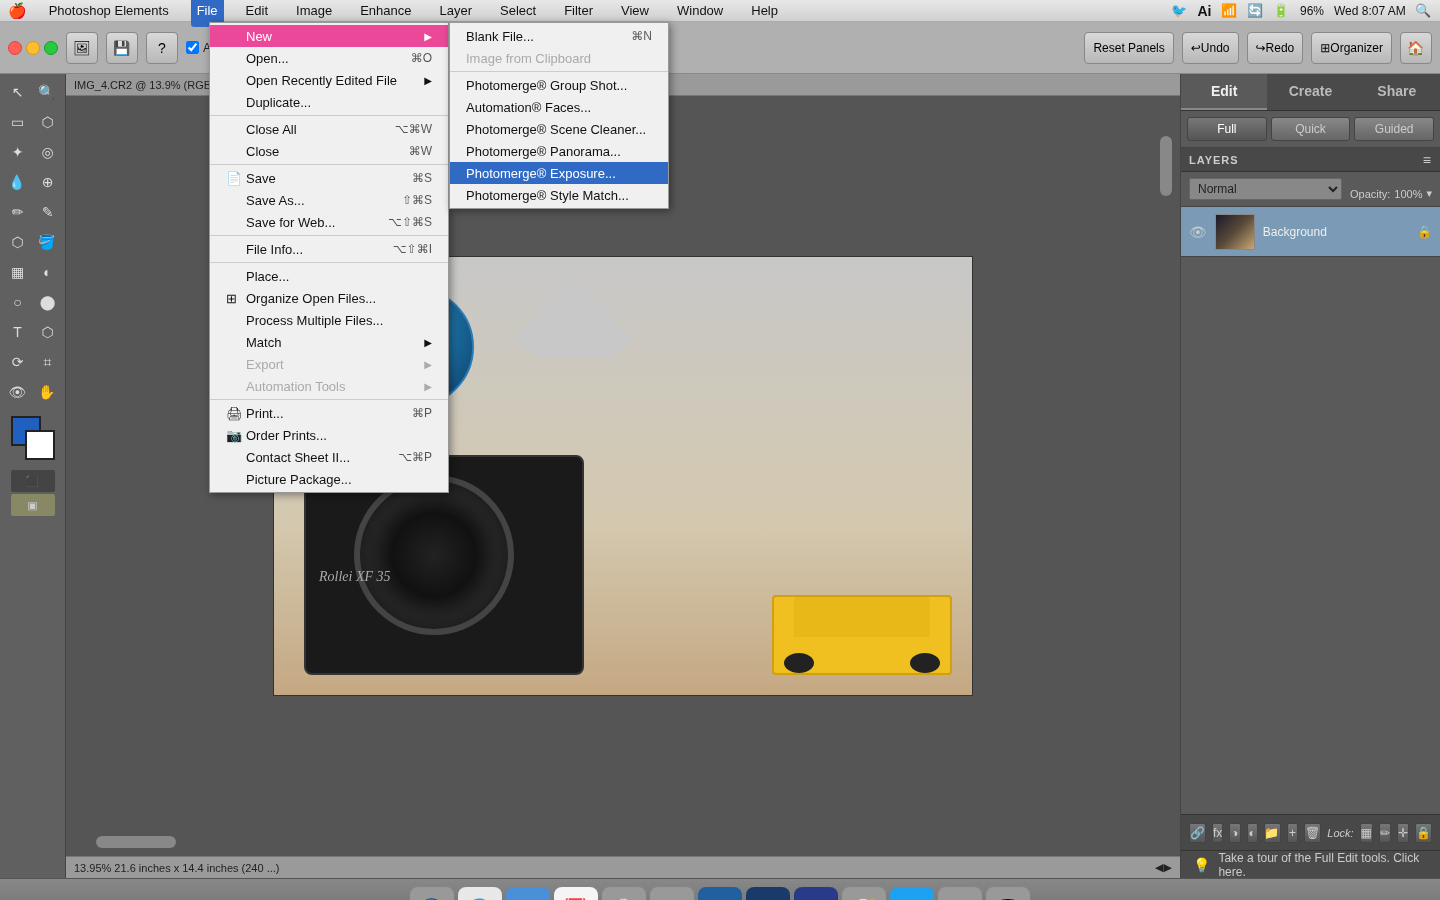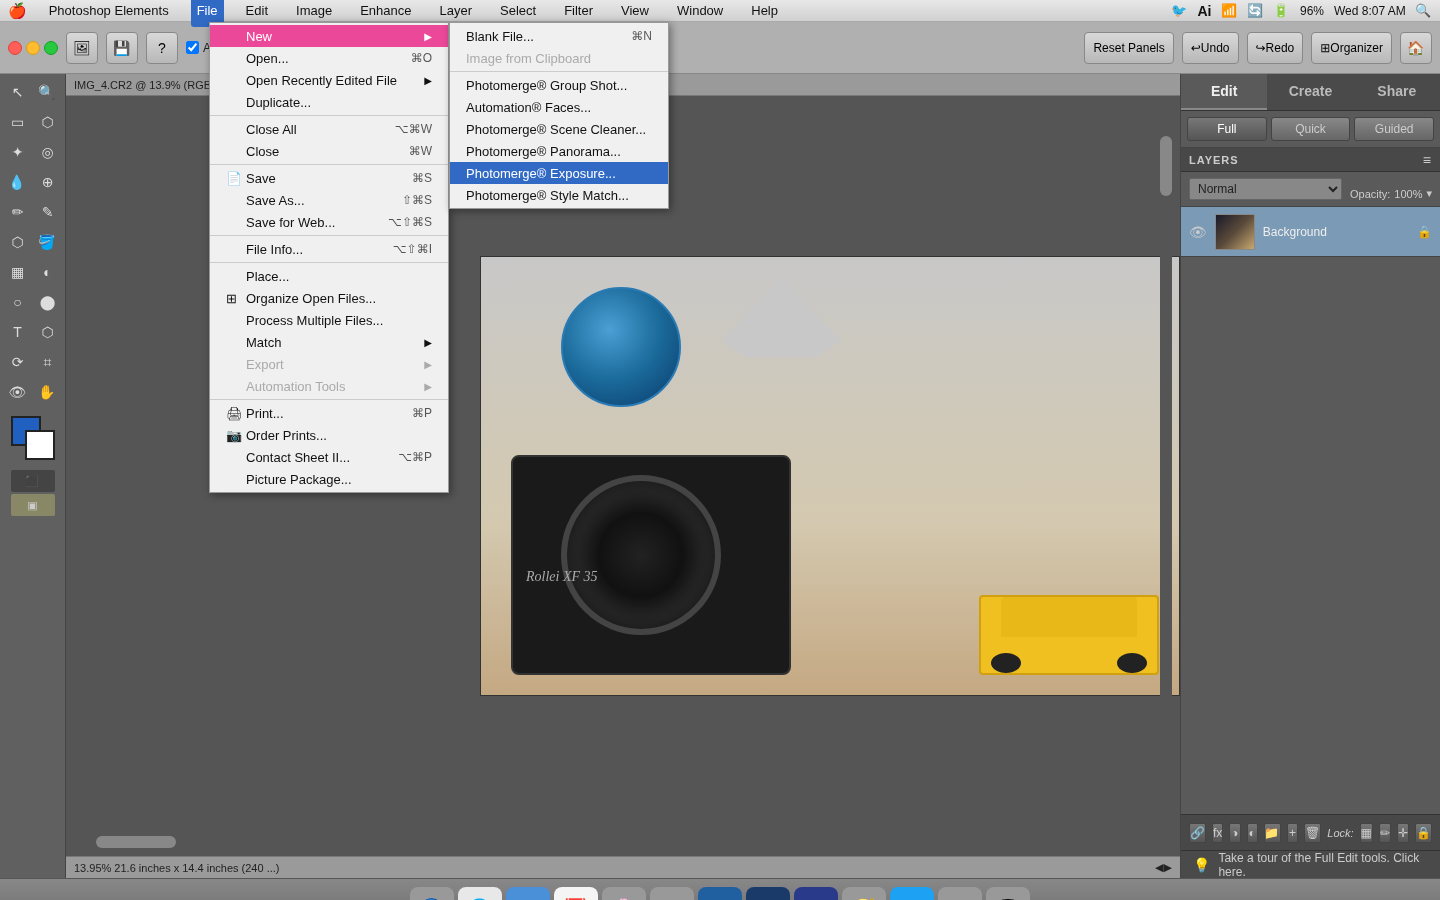--- a/index.html
+++ b/index.html
@@ -51,21 +51,21 @@
     
     #canvas-area {
       flex: 1; background: #6a6a6a; position: relative; overflow: hidden;
     }
     #canvas-title {
       height: 22px; background: #9a9a9a; display: flex; align-items: center;
       padding: 0 8px; font-size: 11px; color: #222; border-bottom: 1px solid #777;
     }
     #canvas-content {
       width: 100%; height: calc(100% - 44px); background: #555;
-      display: flex; align-items: center; justify-content: flex-end; position: relative;
+      display: flex; align-items: center; justify-content: center; position: relative;
     }
     #photo-canvas {
       width: 700px; height: 440px; background: #8b7355;
       border: 1px solid #333; position: relative; overflow: hidden;
     }
     
     .scene-bg {
       width: 100%; height: 100%; background: linear-gradient(to bottom, #c8c8c8 0%, #d4c9b0 60%, #c4a882 100%);
       position: relative;
     }

